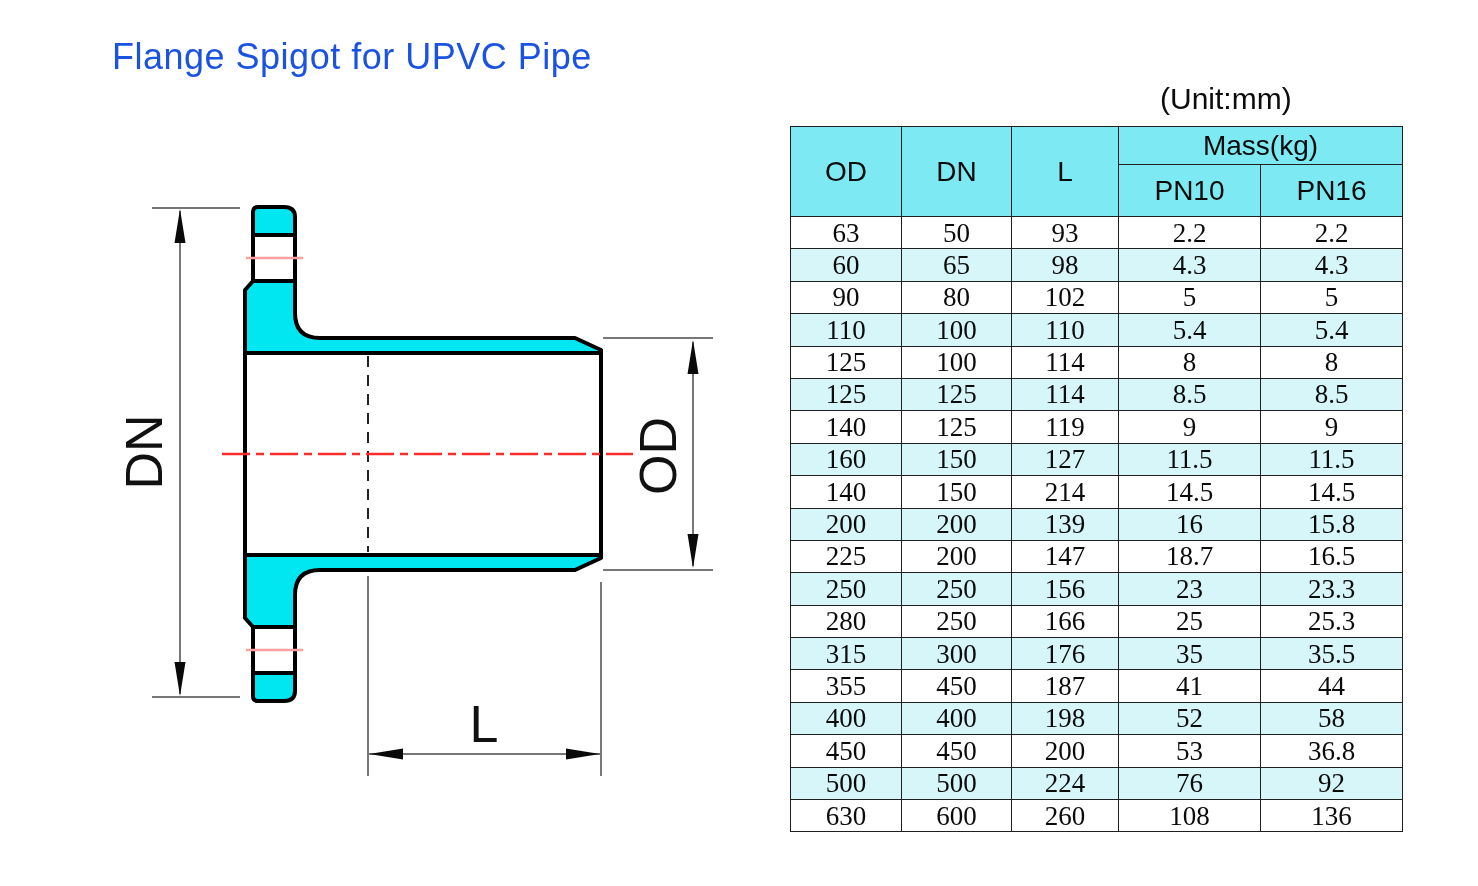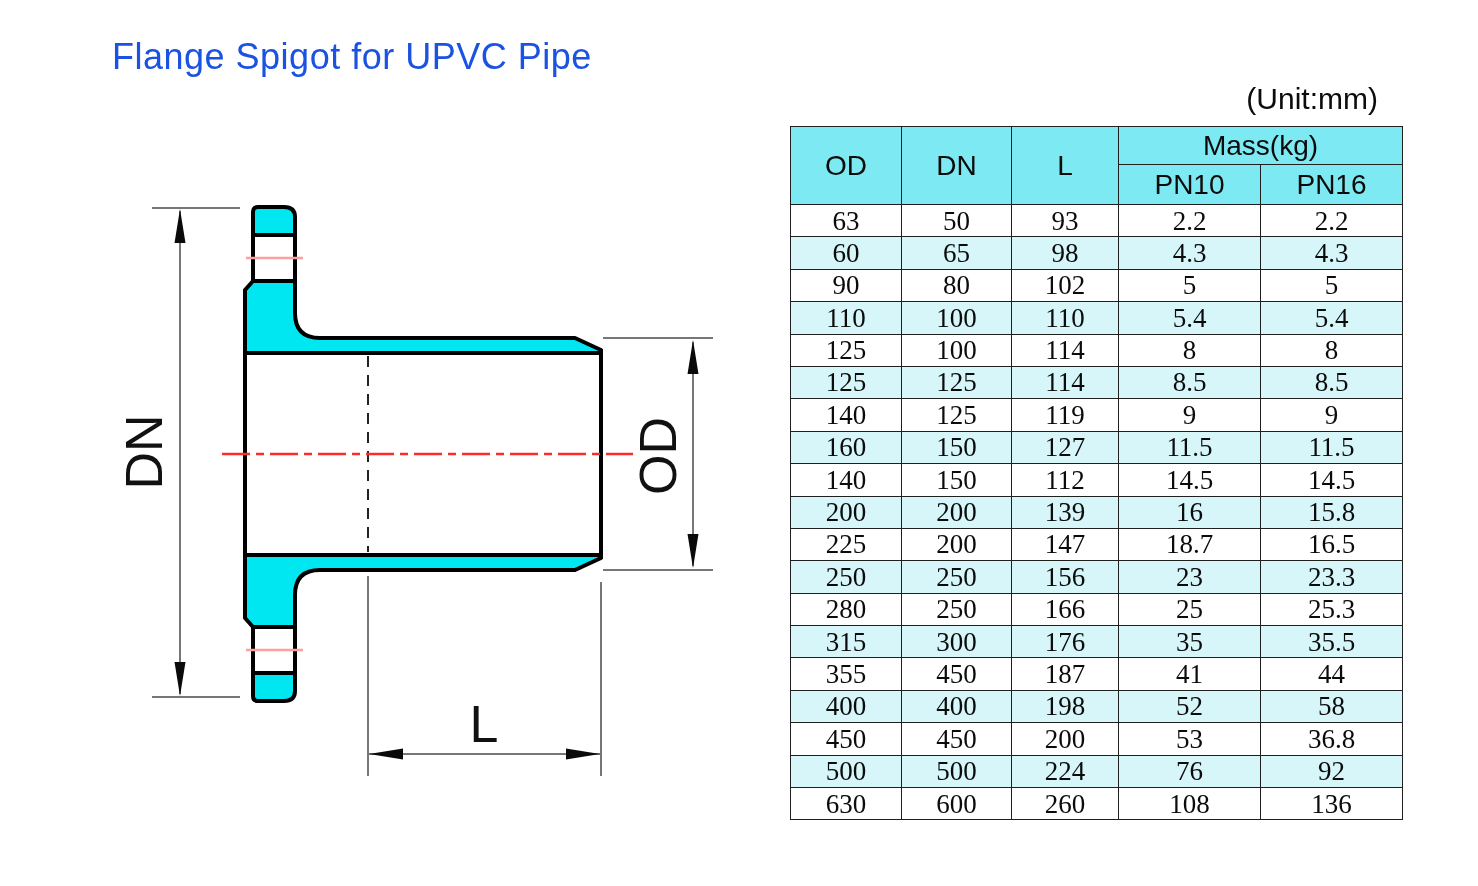--- a/index.html
+++ b/index.html
@@ -17,38 +17,38 @@
     width:1478px;height:886px;position:relative;background:#ffffff;
     font-family:"Liberation Sans",sans-serif;overflow:hidden;
   }
   .page-title{
     position:absolute;left:112px;top:36px;
     font-size:36px;font-weight:normal;color:var(--accent_blue);
     letter-spacing:0.5px;white-space:nowrap;
   }
   .unit-label{
     position:absolute;left:1160px;top:82px;width:218px;
-    font-size:30px;color:#0c0c0c;text-align:right;white-space:nowrap;
+    font-size:30px;color:#0c0c0c;text-align:left;white-space:nowrap;
   }
   .diagram-wrap{position:absolute;left:100px;top:180px;width:630px;height:620px;}
   .spec-table{
     position:absolute;left:790px;top:126px;width:612px;
     border-collapse:collapse;table-layout:fixed;
   }
   .spec-table th,.spec-table td{
     border:1.6px solid var(--border_dark);
     text-align:center;vertical-align:middle;padding:0;line-height:1.05;
   }
   .spec-table thead th{
     background:var(--table_header_bg);
     font-family:"Liberation Sans",sans-serif;
     font-weight:normal;font-size:28px;color:#0b0b0b;
   }
   .spec-table thead tr.mass-row th{height:38px;}
-  .spec-table thead tr.pn-row th{height:40px;}
+  .spec-table thead tr.pn-row th{height:52px;}
   .spec-table tbody td{
     font-family:"Liberation Serif",serif;
     font-size:27px;color:#0b0b0b;height:32.4px;background:#ffffff;
   }
   .spec-table tbody tr:nth-child(even) td{background:var(--table_stripe_bg);}
   
   .fill-cyan{fill:var(--diagram_fill);stroke:#000;stroke-width:4;stroke-linejoin:round;}
   .fill-white{fill:#ffffff;stroke:#000;stroke-width:4;stroke-linejoin:round;}
   .edge-line{stroke:#000;stroke-width:4;stroke-linecap:butt;}
   .dim-line{stroke:#4a4a4a;stroke-width:1.5;}
@@ -185,21 +185,21 @@
       <tr>
         <td>160</td>
         <td>150</td>
         <td>127</td>
         <td>11.5</td>
         <td>11.5</td>
       </tr>
       <tr>
         <td>140</td>
         <td>150</td>
-        <td>112</td>
+        <td>214</td>
         <td>14.5</td>
         <td>14.5</td>
       </tr>
       <tr>
         <td>200</td>
         <td>200</td>
         <td>139</td>
         <td>16</td>
         <td>15.8</td>
       </tr>

